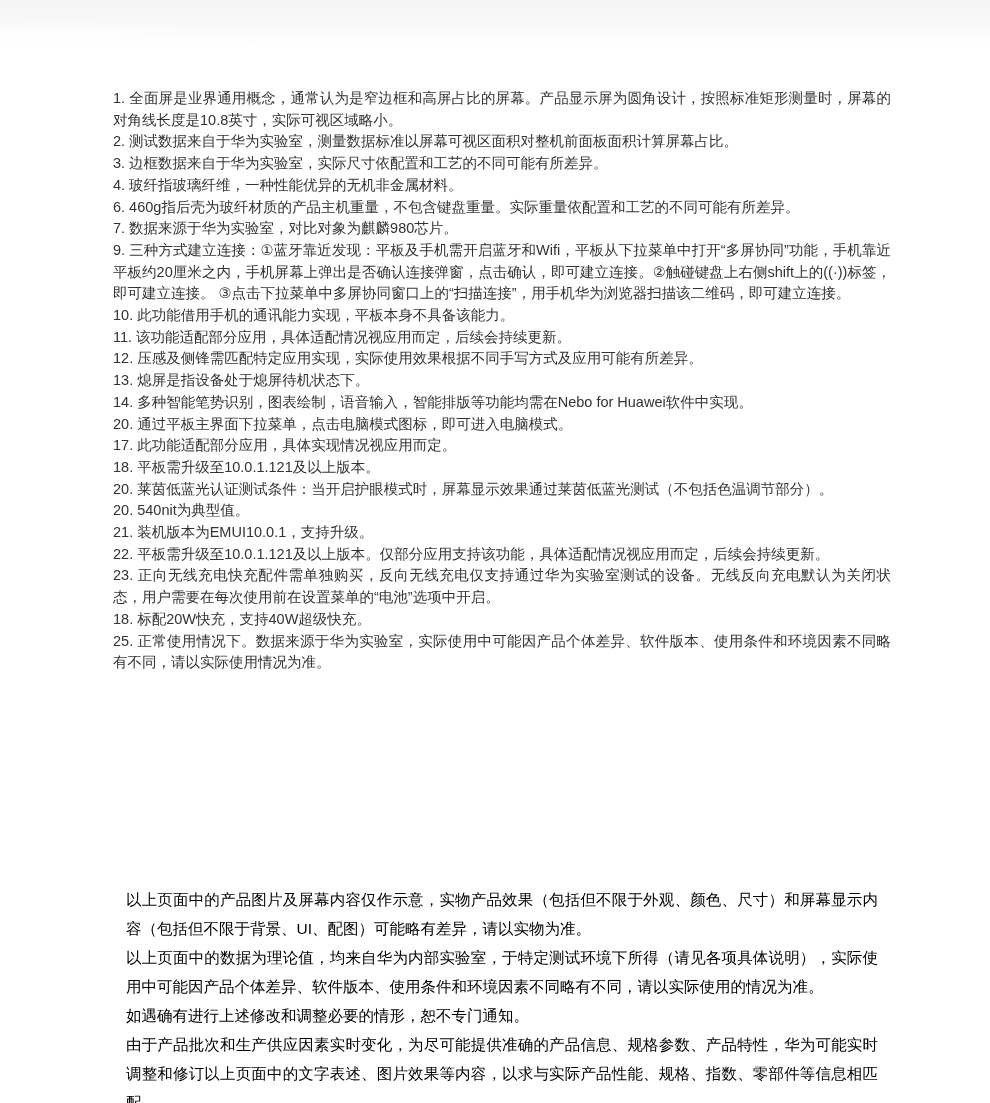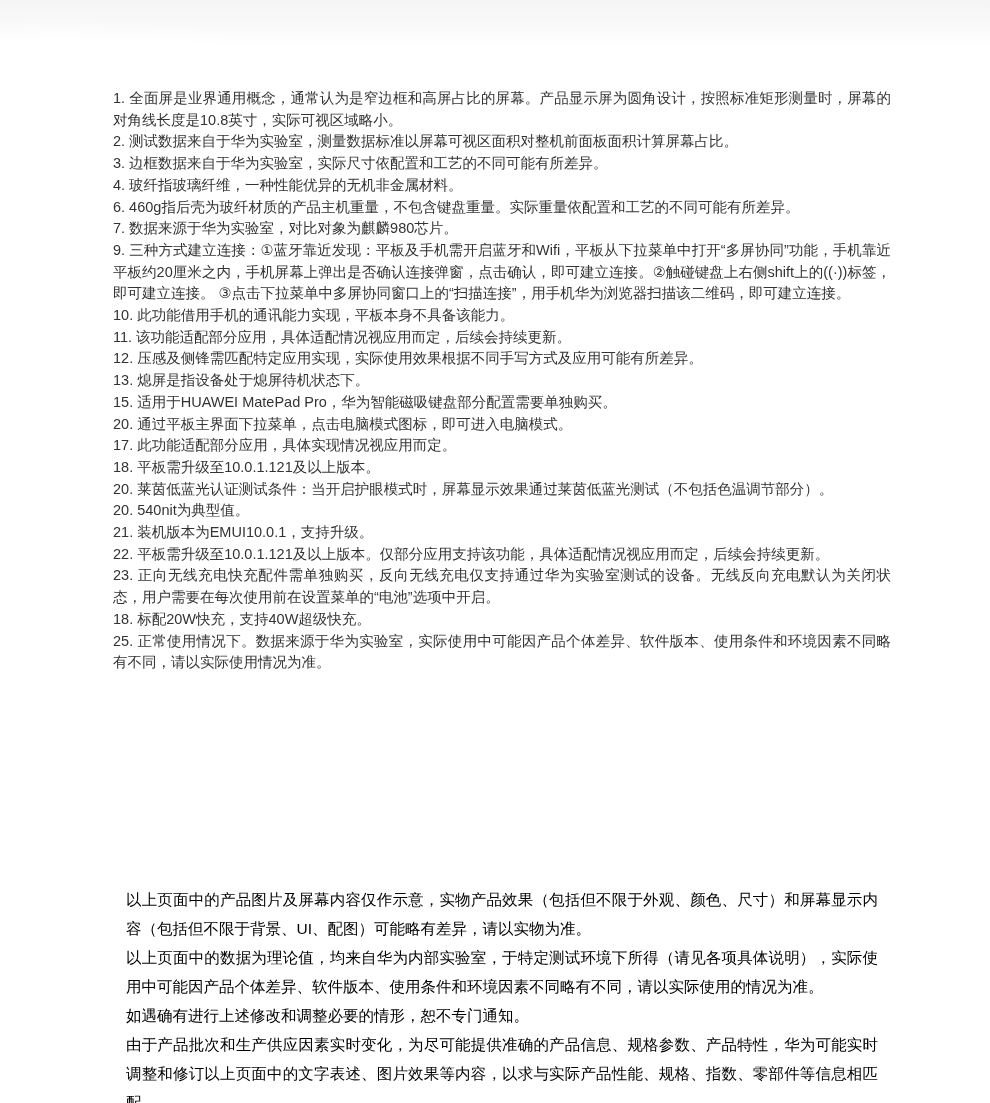--- a/index.html
+++ b/index.html
@@ -64,21 +64,21 @@
     <p>2. 测试数据来自于华为实验室，测量数据标准以屏幕可视区面积对整机前面板面积计算屏幕占比。</p>
     <p>3. 边框数据来自于华为实验室，实际尺寸依配置和工艺的不同可能有所差异。</p>
     <p>4. 玻纤指玻璃纤维，一种性能优异的无机非金属材料。</p>
     <p>6. 460g指后壳为玻纤材质的产品主机重量，不包含键盘重量。实际重量依配置和工艺的不同可能有所差异。</p>
     <p>7. 数据来源于华为实验室，对比对象为麒麟980芯片。</p>
     <p>9. 三种方式建立连接：①蓝牙靠近发现：平板及手机需开启蓝牙和Wifi，平板从下拉菜单中打开“多屏协同”功能，手机靠近平板约20厘米之内，手机屏幕上弹出是否确认连接弹窗，点击确认，即可建立连接。②触碰键盘上右侧shift上的((·))标签，即可建立连接。 ③点击下拉菜单中多屏协同窗口上的“扫描连接”，用手机华为浏览器扫描该二维码，即可建立连接。</p>
     <p>10. 此功能借用手机的通讯能力实现，平板本身不具备该能力。</p>
     <p>11. 该功能适配部分应用，具体适配情况视应用而定，后续会持续更新。</p>
     <p>12. 压感及侧锋需匹配特定应用实现，实际使用效果根据不同手写方式及应用可能有所差异。</p>
     <p>13. 熄屏是指设备处于熄屏待机状态下。</p>
-    <p>15. 适用于HUAWEI MatePad Pro，华为智能磁吸键盘部分配置需要单独购买。</p>
+    <p>14. 多种智能笔势识别，图表绘制，语音输入，智能排版等功能均需在Nebo for Huawei软件中实现。</p>
     <p>20. 通过平板主界面下拉菜单，点击电脑模式图标，即可进入电脑模式。</p>
     <p>17. 此功能适配部分应用，具体实现情况视应用而定。</p>
     <p>18. 平板需升级至10.0.1.121及以上版本。</p>
     <p>20. 莱茵低蓝光认证测试条件：当开启护眼模式时，屏幕显示效果通过莱茵低蓝光测试（不包括色温调节部分）。</p>
     <p>20. 540nit为典型值。</p>
     <p>21. 装机版本为EMUI10.0.1，支持升级。</p>
     <p>22. 平板需升级至10.0.1.121及以上版本。仅部分应用支持该功能，具体适配情况视应用而定，后续会持续更新。</p>
     <p>23. 正向无线充电快充配件需单独购买，反向无线充电仅支持通过华为实验室测试的设备。无线反向充电默认为关闭状态，用户需要在每次使用前在设置菜单的“电池”选项中开启。</p>
     <p>18. 标配20W快充，支持40W超级快充。</p>
     <p>25. 正常使用情况下。数据来源于华为实验室，实际使用中可能因产品个体差异、软件版本、使用条件和环境因素不同略有不同，请以实际使用情况为准。</p>

